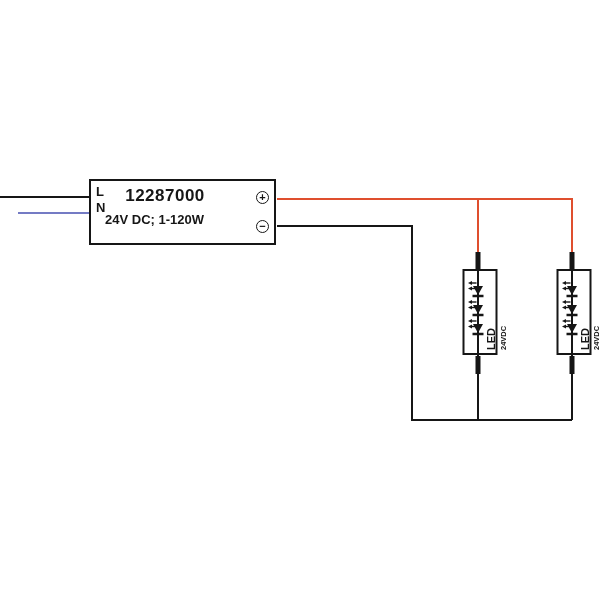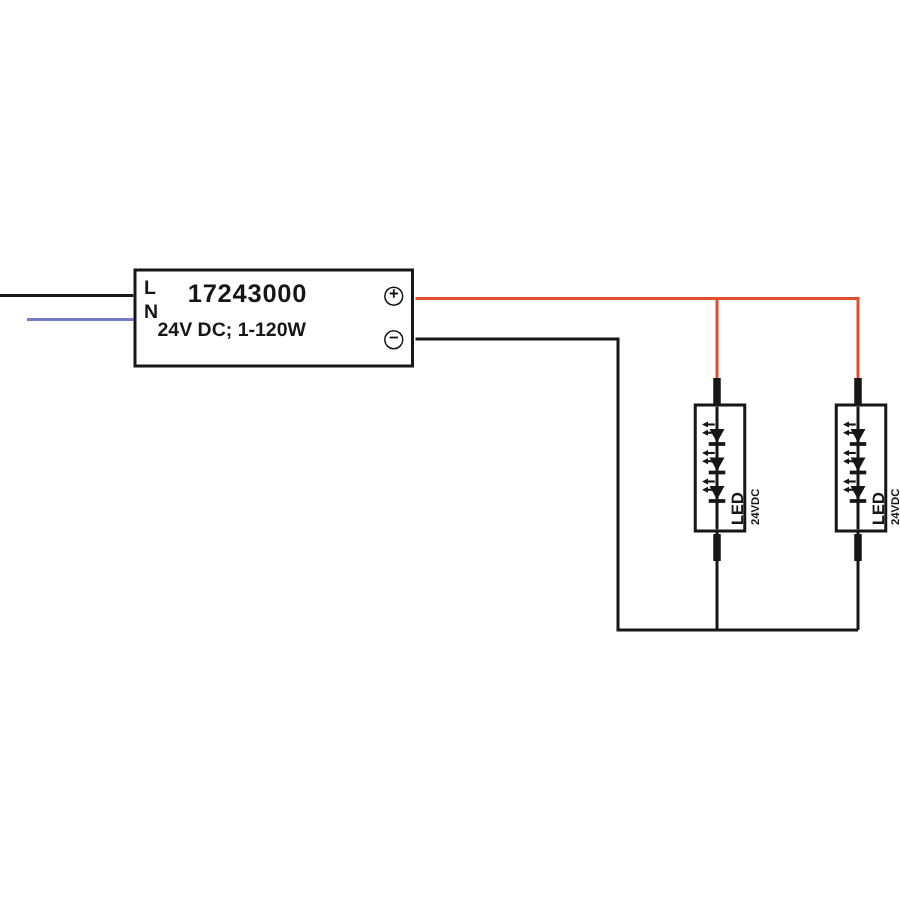--- a/index.html
+++ b/index.html
@@ -99,21 +99,21 @@
       <use href="#led-symbol-def" x="572" y="331"></use>
       <rect class="terminal-block" x="569.5" y="356" width="5" height="18"></rect>
       <text class="svg-label led-label" transform="translate(589 350) rotate(-90)">LED</text>
       <text class="svg-label vdc-label" transform="translate(599 350) rotate(-90)">24VDC</text>
     </g>
   </svg>
 
   <div class="driver-box">
     <div class="lbl lbl-l">L</div>
     <div class="lbl lbl-n">N</div>
-    <div class="lbl part-number">17243000</div>
+    <div class="lbl part-number">12287000</div>
     <div class="lbl spec">24V DC; 1-120W</div>
     <div class="term-circle term-plus">
       <span>+</span>
     </div>
     <div class="term-circle term-minus">
       <span>−</span>
     </div>
   </div>
 
 </div>

